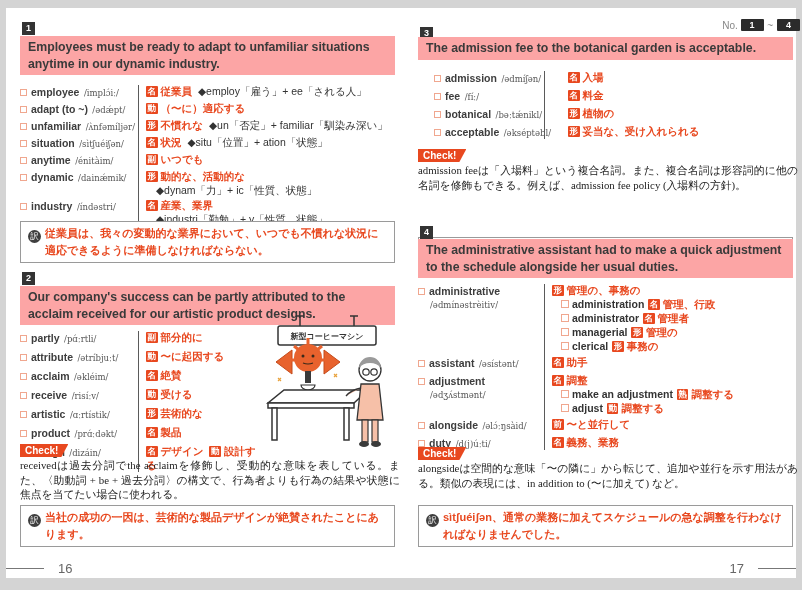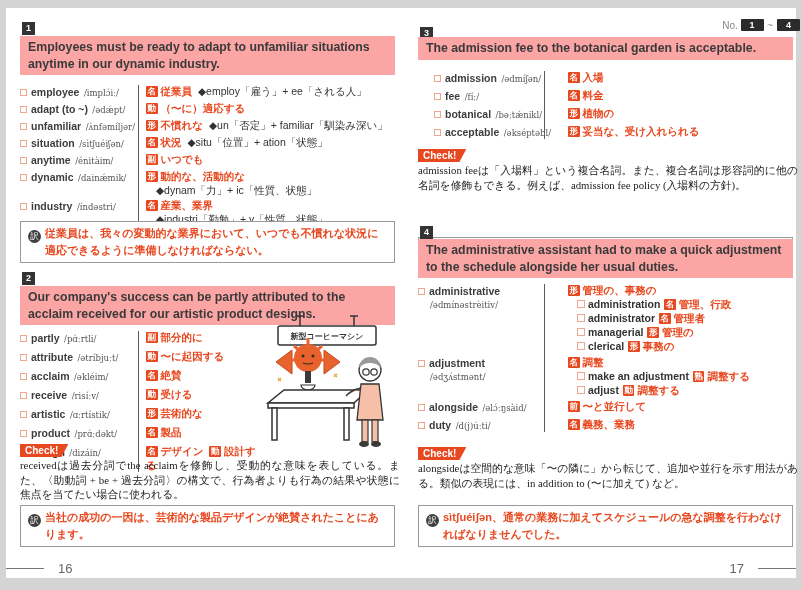--- a/index.html
+++ b/index.html
@@ -20,21 +20,21 @@
 
   
   .vtable { position:absolute; }
   .vline { position:absolute; top:1px; bottom:3px; width:1px; background:#5a5a5a; }
   .vtable.leftcol .vline { left:118px; }
   .vtable.rightcol .vline { left:126px; }
   .vrow { display:flex; }
   .g1 .vrow { margin-bottom:1px; }
   .g2 .vrow { margin-bottom:3px; }
   .g3 .vrow { margin-bottom:2px;padding-left:16px; }
-  .g4 .vrow { margin-bottom:2px;gap:16px; }
+  .g4 .vrow { margin-bottom:2px; }
   .vtable.leftcol .wcell { width:118px; }
   .vtable.rightcol .wcell { width:126px; }
   .wcell { flex:none; line-height:14px; }
   .dcell { flex:1; padding-left:8px; }
   .chk { display:inline-block; width:7px; height:7px; border:1px solid #f0a78f; margin-right:4px; }
   .word { font-weight:bold; color:#3d3d3d; font-size:10.5px; }
   .phon { font-family:"DejaVu Serif","Liberation Serif",serif; font-size:8.5px; color:#555; }
   .stack .phon { display:block; padding-left:12px; }
   .dl { line-height:14px; font-size:10.5px; }
   .dl.ind { padding-left:10px; }
@@ -284,20 +284,26 @@
     <div class="vrow stack">
       <div class="wcell"><span class="chk"></span><span class="word">administrative</span> <span class="phon">/ədmínəstrèitiv/</span></div>
       <div class="dcell">
         <div class="dl"><span class="pos">形</span><span class="m">管理の、事務の</span></div>
         <div class="dl subline"><span class="sub">administration</span><span class="pos">名</span><span class="m">管理、行政</span></div>
         <div class="dl subline"><span class="sub">administrator</span><span class="pos">名</span><span class="m">管理者</span></div>
         <div class="dl subline"><span class="sub">managerial</span><span class="pos">形</span><span class="m">管理の</span></div>
         <div class="dl subline"><span class="sub">clerical</span><span class="pos">形</span><span class="m">事務の</span></div>
       </div>
     </div>
+    <div class="vrow">
+      <div class="wcell"><span class="chk"></span><span class="word">assistant</span> <span class="phon">/əsístənt/</span></div>
+      <div class="dcell">
+          <div class="dl"><span class="pos">名</span><span class="m">助手</span></div>
+        </div>
+    </div>
     <div class="vrow stack">
       <div class="wcell"><span class="chk"></span><span class="word">adjustment</span> <span class="phon">/ədʒʌ́stmənt/</span></div>
       <div class="dcell">
         <div class="dl"><span class="pos">名</span><span class="m">調整</span></div>
         <div class="dl subline"><span class="sub">make an adjustment</span><span class="pos">熟</span><span class="m">調整する</span></div>
         <div class="dl subline"><span class="sub">adjust</span><span class="pos">動</span><span class="m">調整する</span></div>
       </div>
     </div>
     <div class="vrow">
       <div class="wcell"><span class="chk"></span><span class="word">alongside</span> <span class="phon">/əlɔ́ːŋsàid/</span></div>

